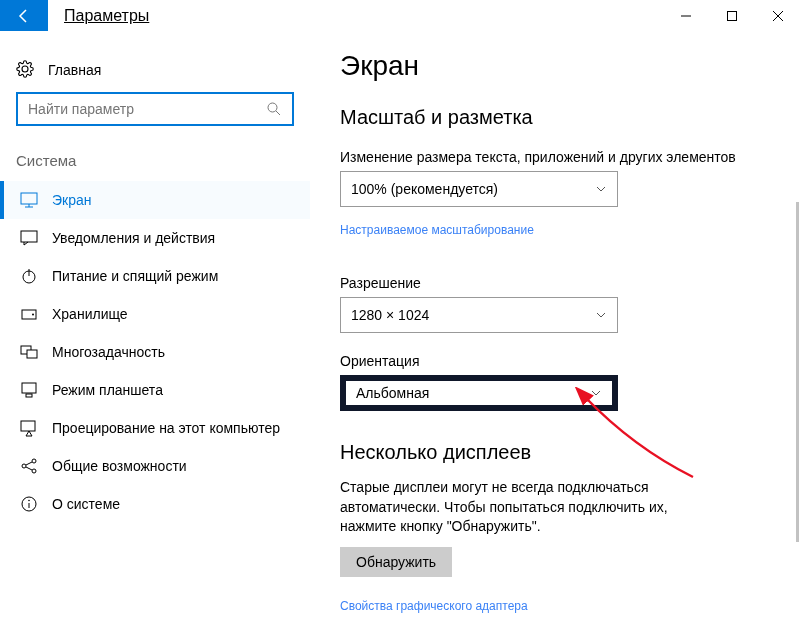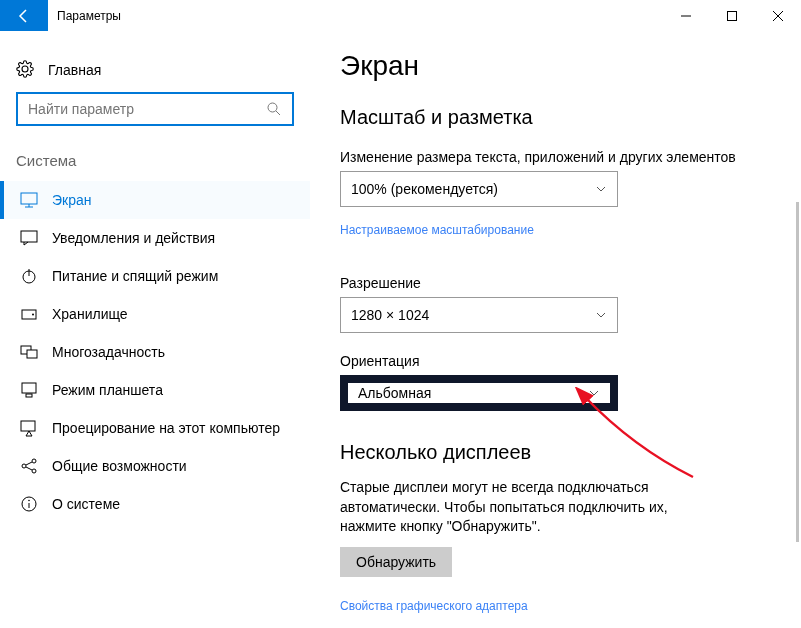--- a/index.html
+++ b/index.html
@@ -1,21 +1,21 @@
 <!DOCTYPE html>
 <html><head>
 <meta charset="utf-8">
 <style>
 * { box-sizing: border-box; margin: 0; padding: 0; }
 body { font-family: "Segoe UI", Arial, sans-serif; font-size: 14px; color: #000; background: #fff; width: 801px; height: 628px; overflow: hidden; position: relative; }
 
 
 .titlebar { height: 32px; display: flex; align-items: stretch; border-bottom: 1px solid rgba(0,0,0,0); }
 .back-btn { width: 48px; background: #0078d7; display: flex; align-items: center; justify-content: center; color: #fff; cursor: pointer; }
-.title { flex: 1; display: flex; align-items: center; padding-left: 9px; font-size: 12px; }
+.title { flex: 1; display: flex; align-items: center; padding-left: 16px; font-size: 16px; text-decoration: underline; }
 .winctrl { width: 46px; display: flex; align-items: center; justify-content: center; cursor: pointer; }
 .winctrl svg { display: block; }
 
 
 .content { display: flex; height: calc(628px - 32px); }
 .sidebar { width: 310px; padding: 18px 0 0 0; }
 .main-wrap { flex: 1; position: relative; }
 .main { padding: 18px 30px 20px 30px; overflow: hidden; height: 100%; }
 .scroll-indicator { position: absolute; right: 2px; top: 170px; width: 3px; height: 340px; background: #c2c2c2; }
 
@@ -28,21 +28,21 @@
 .nav-item { display: flex; align-items: center; gap: 14px; padding: 10px 16px; cursor: pointer; border-left: 4px solid transparent; }
 .nav-item.active { border-left-color: #0078d7; color: #0078d7; background: rgba(0,120,215,0.03); }
 .nav-item .icon { width: 18px; height: 18px; display: flex; align-items: center; justify-content: center; flex-shrink: 0; }
 .nav-item.active .icon { color: #0078d7; }
 
 
 h1 { font-weight: 400; font-size: 28px; margin-bottom: 24px; }
 h2 { font-weight: 400; font-size: 20px; margin-bottom: 14px; margin-top: 16px; }
 .field-label { font-size: 14px; margin-bottom: 6px; margin-top: 20px; }
 .select { width: 278px; height: 36px; border: 1px solid #999; display: flex; align-items: center; padding: 0 10px; margin-bottom: 14px; font-size: 14px; cursor: pointer; }
-.select.highlight { border: 8px solid #0f172a; }
+.select.highlight { border: 6px solid #0f172a; }
 .select .sel-text { flex: 1; }
 .link { color: #3b82f6; cursor: pointer; display: inline-block; margin-bottom: 18px; margin-top: 2px; font-size: 12px; }
 .desc { font-size: 14px; line-height: 1.4; margin-bottom: 10px; max-width: 380px; }
 .btn { display: inline-block; background: #ccc; padding: 7px 16px; font-size: 14px; cursor: pointer; margin-bottom: 20px; }
 
 
 .arrow-anno { position: absolute; pointer-events: none; }
 </style>
 </head>
 <body>

